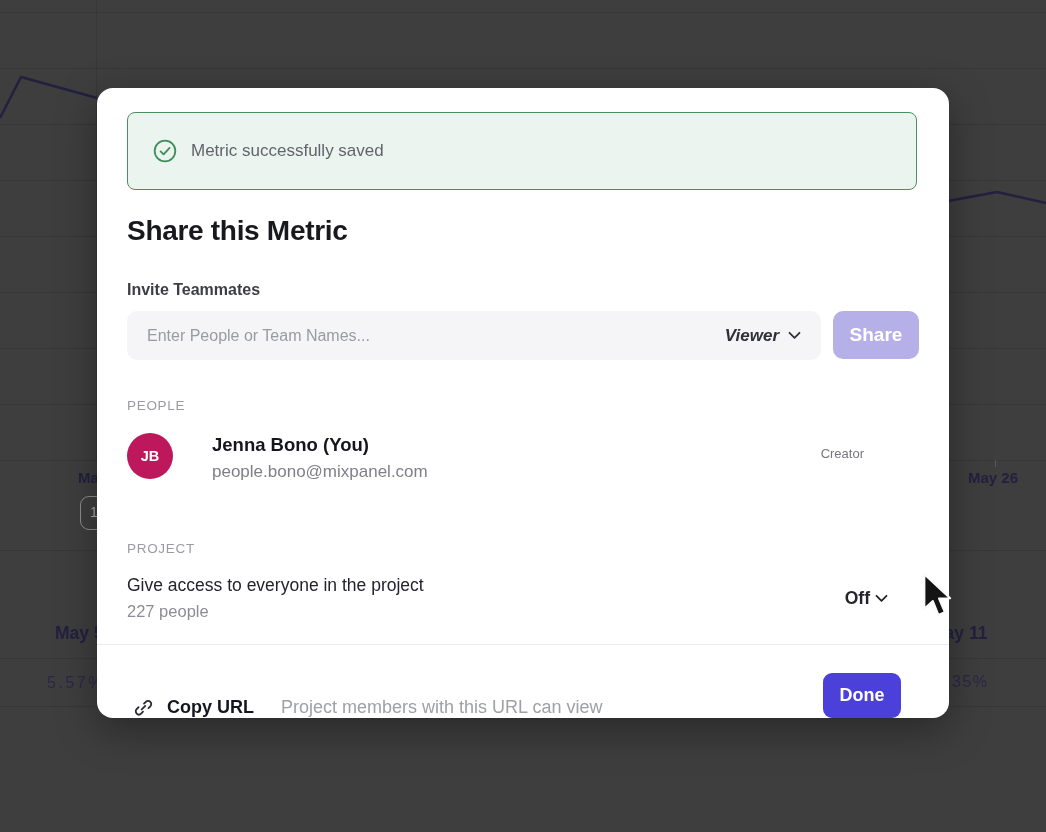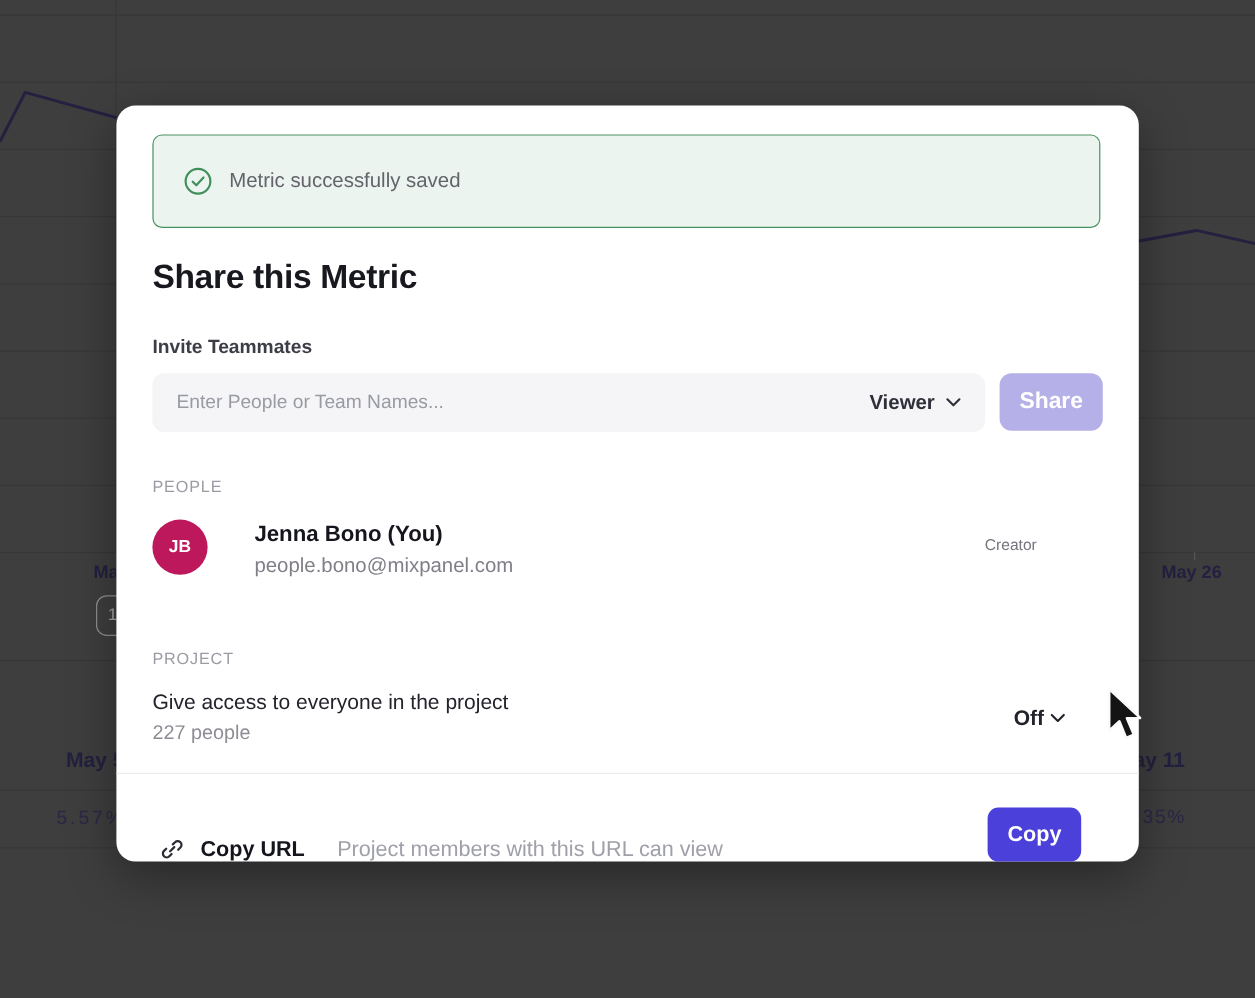--- a/index.html
+++ b/index.html
@@ -59,21 +59,21 @@
     background: #f5f5f7; border-radius: 10px;
     display: flex; align-items: center; padding: 0 20px;
   }
   .invite-input {
     flex: 1; border: none; outline: none; background: transparent;
     font-family: inherit; font-size: 16px; color: #4c1d95;
   }
   .invite-input::placeholder { color: #999ba3; opacity: 1; }
   .role-select {
     display: flex; align-items: center; gap: 9px; cursor: pointer;
-    font-size: 17px; font-weight: 600; color: #30303a; white-space: nowrap;
+    font-size: 17px; font-weight: 600; color: #30303a; white-space: nowrap; font-style: italic;
   }
   .share-btn {
     position: absolute; right: 0; top: 0; width: 86px; height: 48px;
     background: #b6b0e8; border: none; border-radius: 10px;
     color: #ffffff; font-family: inherit; font-size: 19px; font-weight: 700; cursor: default;
   }
 
   .section-label {
     position: absolute; left: 30px;
     font-size: 13.5px; font-weight: 500; color: #9b9ba3; letter-spacing: 0.7px;
@@ -225,21 +225,21 @@
       <span style="display:flex">
         <svg width="21" height="21" viewBox="0 0 24 24" fill="none" stroke="#2b2b33" stroke-width="2.1" stroke-linecap="round" stroke-linejoin="round">
           <path d="M10 14.2 L14 10.2"></path>
           <path d="M12.6 7.6 l2.1-2.1 a3.6 3.6 0 0 1 5.1 5.1 l-2.1 2.1"></path>
           <path d="M11.4 16.8 l-2.1 2.1 a3.6 3.6 0 0 1 -5.1-5.1 l2.1-2.1"></path>
         </svg>
       </span>
       <span>Copy URL</span>
     </button>
     <span class="footer-hint">Project members with this URL can view</span>
-    <button class="done-btn">Copy</button>
+    <button class="done-btn">Done</button>
   </div>
 </div>
 
 <div class="cursor">
   <svg width="30" height="46" viewBox="0 0 13 20">
     <path d="M1 0.5 L1 15.6 L4.7 12.2 L7.1 18.2 L9.9 17 L7.4 11.1 L12.2 11 Z" fill="#141414" stroke="#fafafa" stroke-width="0.9" stroke-linejoin="round"></path>
   </svg>
 </div>
 
 </body></html>

